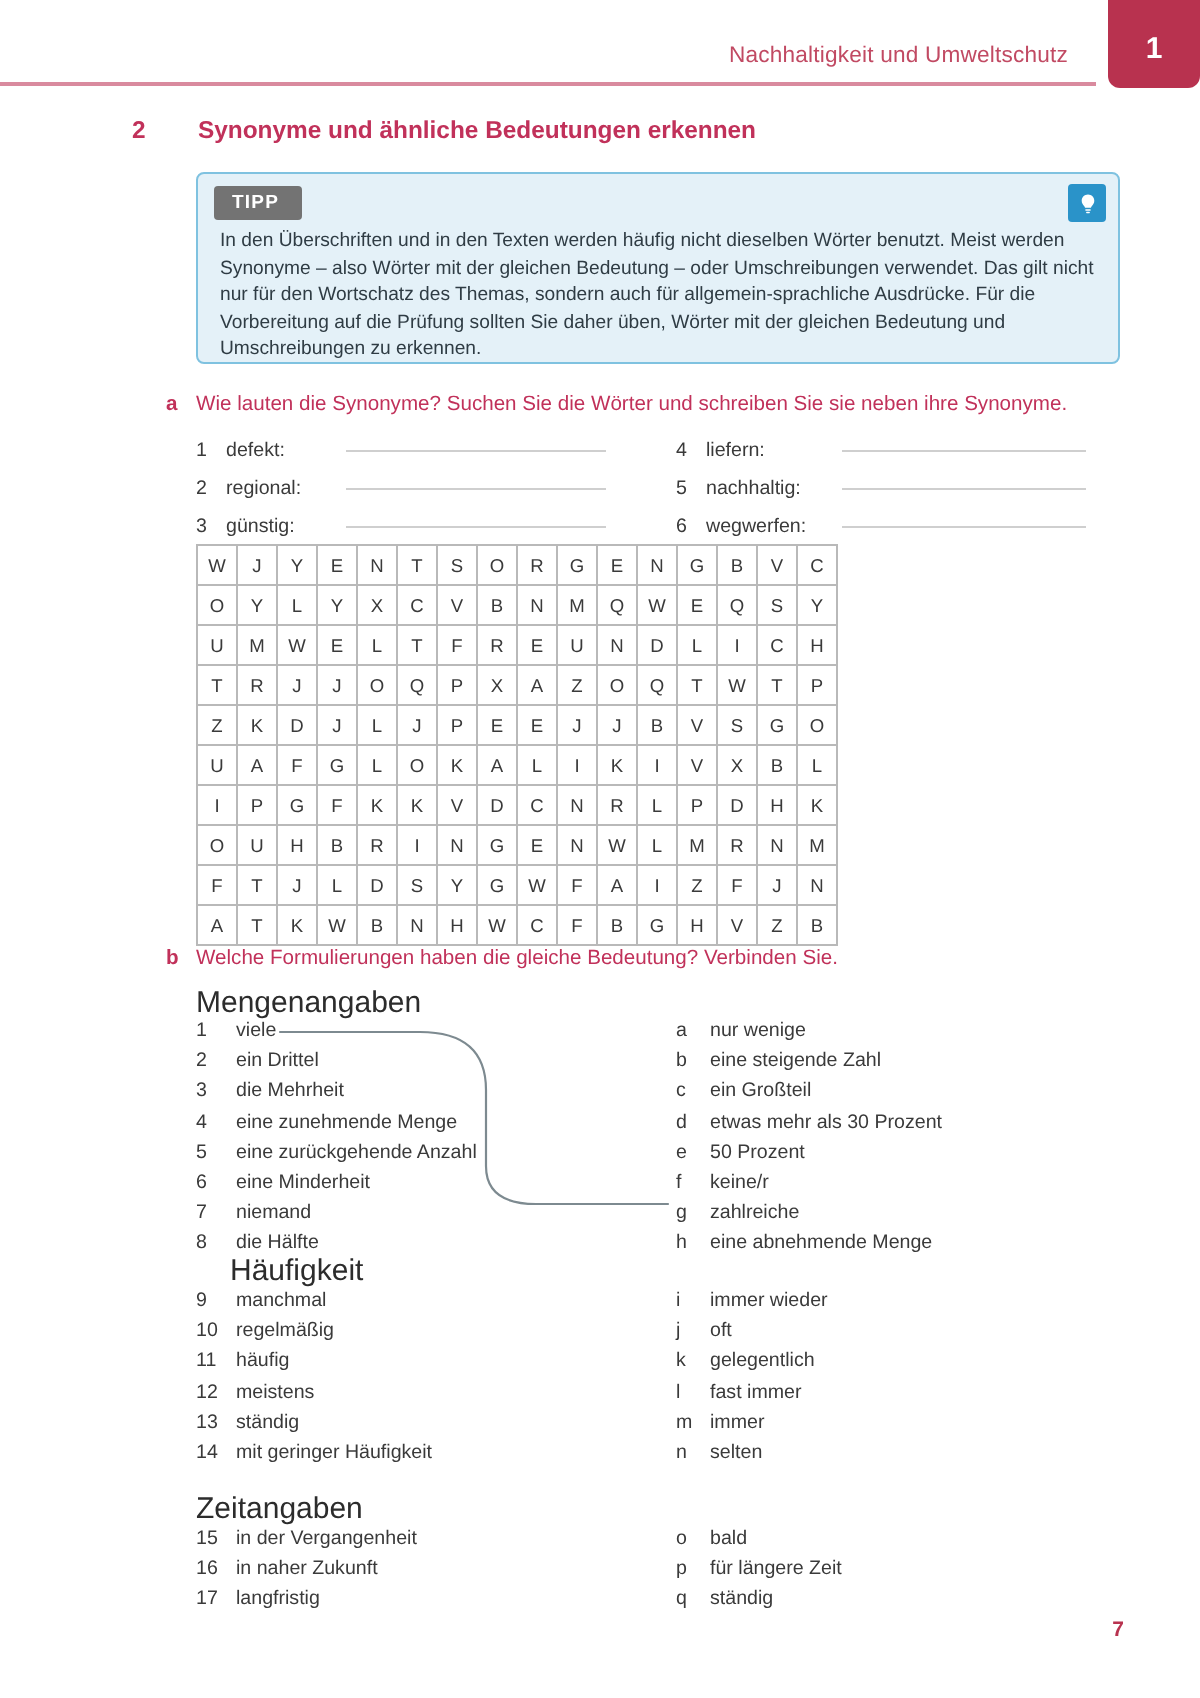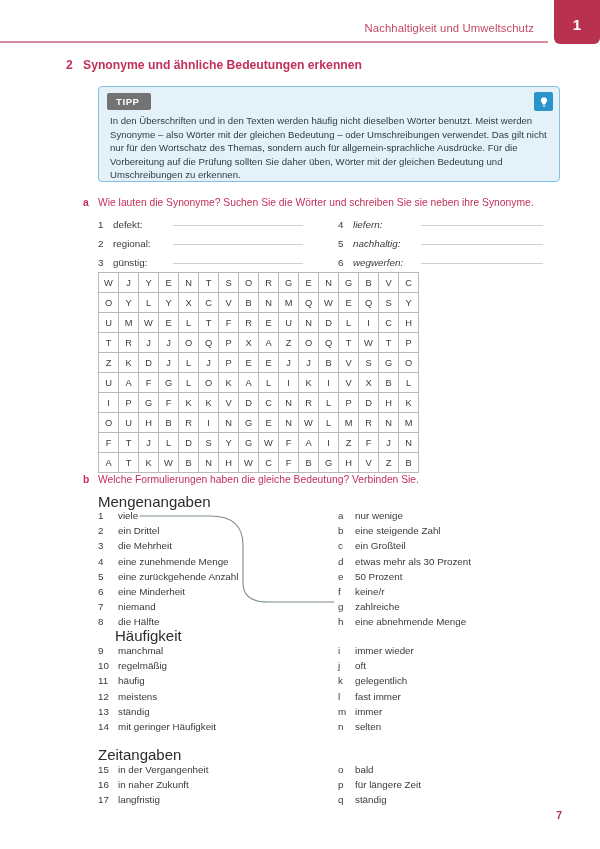--- a/index.html
+++ b/index.html
@@ -63,21 +63,21 @@
     position: absolute;
     left: 66px;
     top: 58px;
     display: flex;
     align-items: baseline;
     color: #c1315a;
     font-weight: bold;
     font-size: 12.2px;
   }
   .task-heading .num { width: 17px; }
-  .task-heading .txt { white-space: nowrap; }
+  .task-heading .txt { white-space: nowrap; margin-left: 16px; }
 
   
   .tipp-box {
     position: absolute;
     left: 98px;
     top: 86px;
     width: 462px;
     height: 96px;
     background: #e4f1f8;
     border: 1px solid #7fc2e0;
@@ -153,21 +153,21 @@
     flex: 1;
     border-bottom: 1px solid #cfcfcf;
     margin-left: 6px;
     position: relative;
     top: -2px;
     height: 10px;
   }
   .syn-col.left  .syn-row { width: 205px; }
   .syn-col.right .syn-row { width: 205px; }
   .syn-col.left  .syn-row .w { width: 54px; }
-  .syn-col.right .syn-row .w { width: 62px; font-style: italic; }
+  .syn-col.right .syn-row .w { width: 62px; }
 
   
   .word-grid {
     position: absolute;
     left: 98px;
     top: 272px;
     border-collapse: collapse;
   }
   .word-grid td {
     width: 19px;

